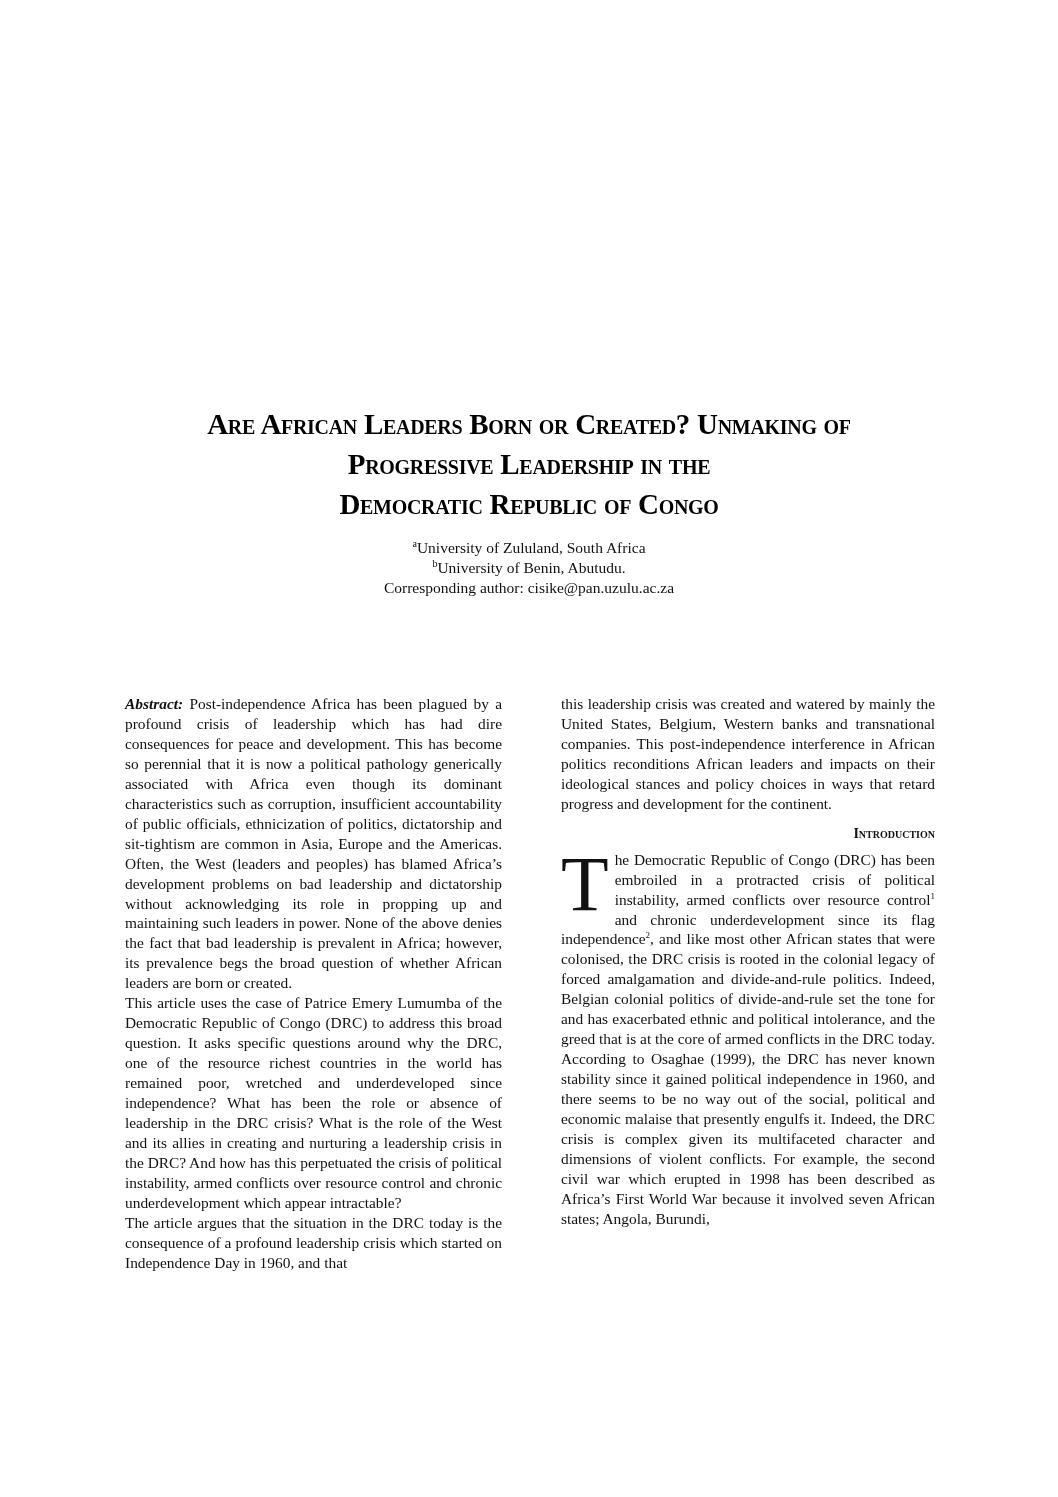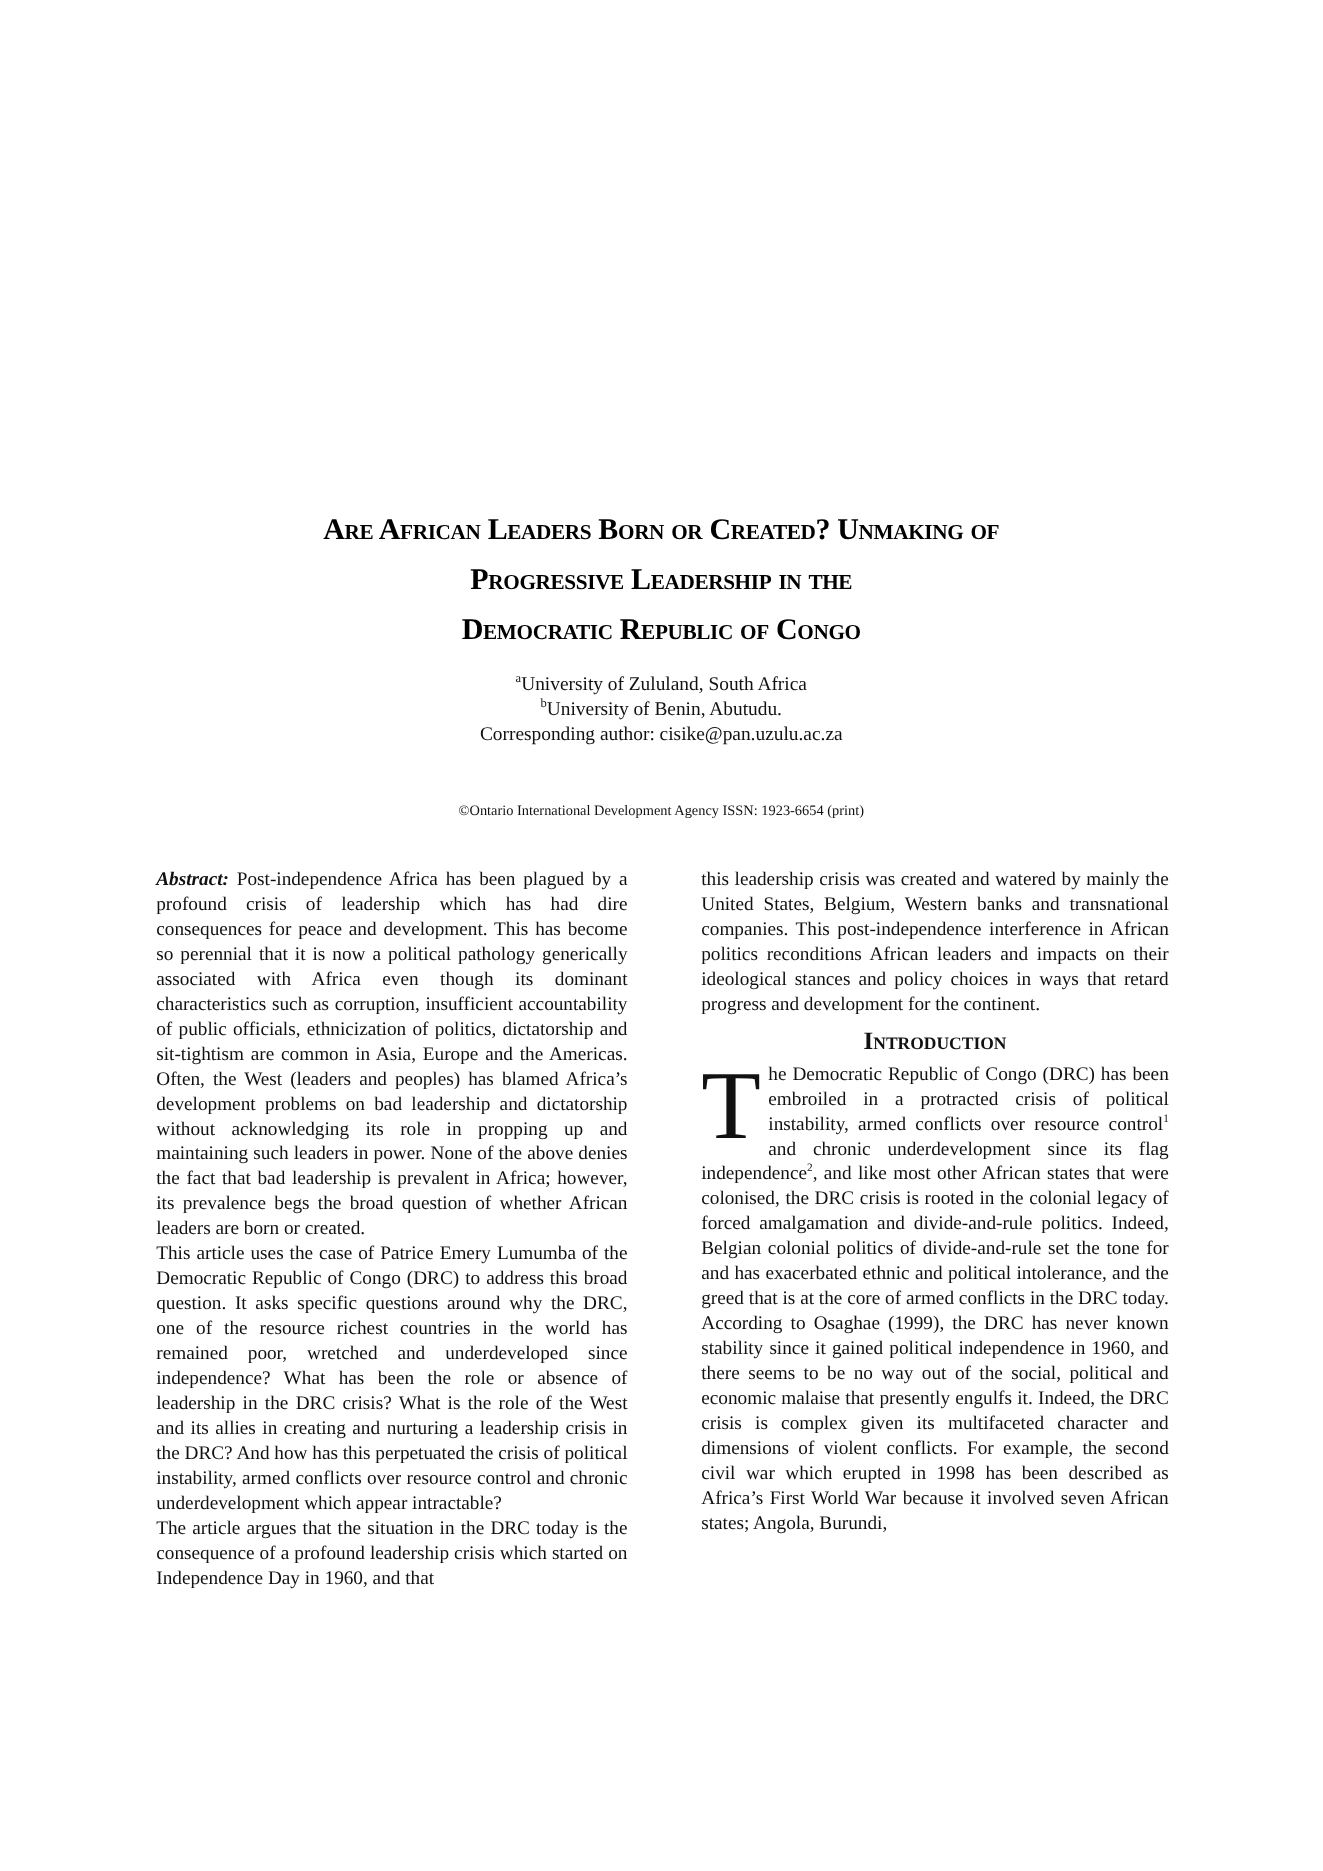--- a/index.html
+++ b/index.html
@@ -1,50 +1,49 @@
 <!DOCTYPE html>
 <html><head>
 <meta charset="utf-8">
 <style>
   html, body { margin: 0; padding: 0; background: #ffffff; }
   body { width: 1058px; height: 1497px; position: relative; overflow: hidden; color: #111; font-family: "Liberation Serif", "DejaVu Serif", serif; }
   .title-block { position: absolute; top: 404px; left: 0; width: 1058px; text-align: center; }
-  .title-line { font-weight: bold; font-variant: small-caps; font-size: 24px; line-height: 40px; letter-spacing: -0.3px; color: #000; }
+  .title-line { font-weight: bold; font-variant: small-caps; font-size: 29px; line-height: 40px; letter-spacing: -0.3px; color: #000; }
   .authors { position: absolute; top: 538px; left: 0; width: 1058px; text-align: center; }
   .author-line { font-weight: bold; font-size: 19px; line-height: 24px; }
   .author-line sup, .aff-line sup { font-size: 10px; vertical-align: super; line-height: 0; }
   .aff-line { font-size: 15.5px; line-height: 20px; }
   .copyright { position: absolute; top: 641px; left: 0; width: 1058px; text-align: center; font-size: 11.5px; line-height: 17px; }
   .col { position: absolute; top: 694px; font-size: 15.4px; line-height: 19.95px; text-align: justify; }
   .col.left { left: 125px; width: 377px; }
   .col.right { left: 561px; width: 374px; }
   .col p { margin: 0; }
   .lbl { font-weight: bold; font-style: italic; }
   .kw { margin-top: 8px !important; }
-  .section-head { text-align: center; font-weight: bold; font-variant: small-caps; font-size: 20px; margin: 10px 0 6px 0 !important; }
+  .section-head { text-align: right; font-weight: bold; font-variant: small-caps; font-size: 14px; margin: 10px 0 6px 0 !important; }
   .dropcap { float: left; font-size: 78px; line-height: 60px; margin: 4px 6px 0 0; font-weight: normal; }
   sup.fn { font-size: 9px; vertical-align: super; line-height: 0; }
 </style>
 </head>
 <body>
 
 <div class="title-block">
   <div class="title-line">Are African Leaders Born or Created? Unmaking of</div>
   <div class="title-line">Progressive Leadership in the</div>
   <div class="title-line">Democratic Republic of Congo</div>
 </div>
 
 <div class="authors">
   <div class="aff-line"><sup>a</sup><span>University of Zululand, South Africa</span></div>
   <div class="aff-line"><sup>b</sup><span>University of Benin, Abutudu.</span></div>
   <div class="aff-line">Corresponding author: cisike@pan.uzulu.ac.za</div>
 </div>
 
 <div class="copyright">
-  <div>©Ontario International Development Agency ISSN: 1923-6654 (print)</div>
 </div>
 
 <div class="col left">
   <p><span class="lbl">Abstract:</span><span> Post-independence Africa has been plagued by a profound crisis of leadership which has had dire consequences for peace and development. This has become so perennial that it is now a political pathology generically associated with Africa even though its dominant characteristics such as corruption, insufficient accountability of public officials, ethnicization of politics, dictatorship and sit-tightism are common in Asia, Europe and the Americas. Often, the West (leaders and peoples) has blamed Africa’s development problems on bad leadership and dictatorship without acknowledging its role in propping up and maintaining such leaders in power. None of the above denies the fact that bad leadership is prevalent in Africa; however, its prevalence begs the broad question of whether African leaders are born or created.</span></p>
   <p>This article uses the case of Patrice Emery Lumumba of the Democratic Republic of Congo (DRC) to address this broad question. It asks specific questions around why the DRC, one of the resource richest countries in the world has remained poor, wretched and underdeveloped since independence? What has been the role or absence of leadership in the DRC crisis? What is the role of the West and its allies in creating and nurturing a leadership crisis in the DRC? And how has this perpetuated the crisis of political instability, armed conflicts over resource control and chronic underdevelopment which appear intractable?</p>
   <p>The article argues that the situation in the DRC today is the consequence of a profound leadership crisis which started on Independence Day in 1960, and that</p>
 </div>
 
 <div class="col right">
   <p style="text-align-last: left;">this leadership crisis was created and watered by mainly the United States, Belgium, Western banks and transnational companies. This post-independence interference in African politics reconditions African leaders and impacts on their ideological stances and policy choices in ways that retard progress and development for the continent.</p>

